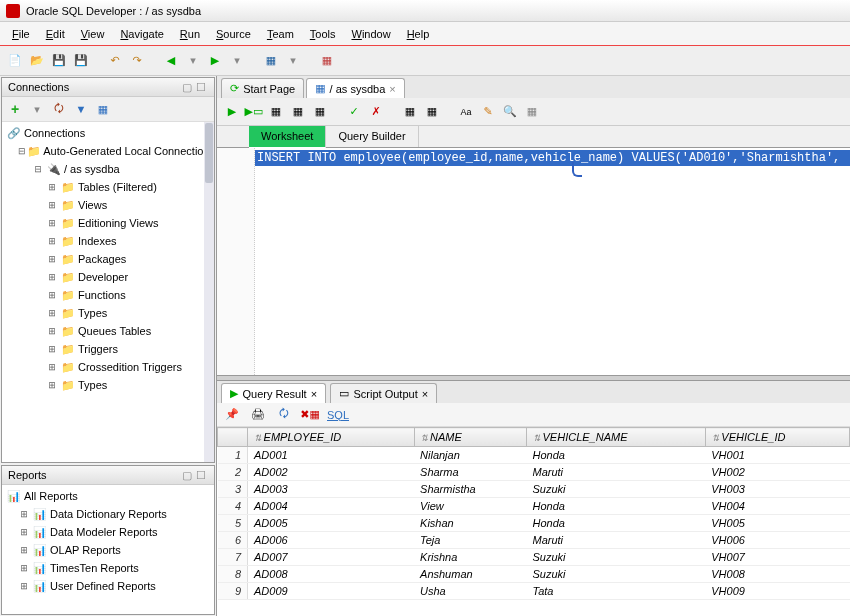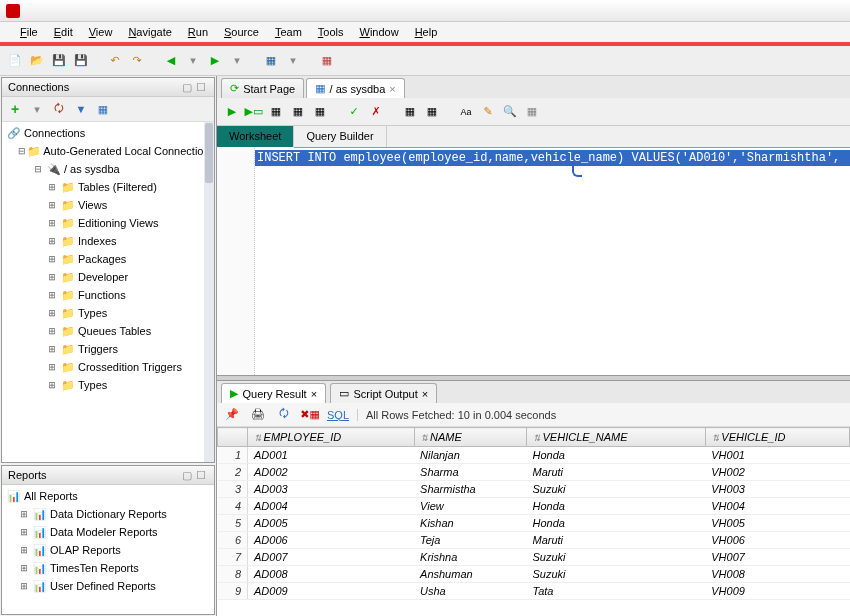--- a/index.html
+++ b/index.html
@@ -1,21 +1,21 @@
 <!DOCTYPE html>
 <html><head>
   <meta charset="utf-8">
   <style>
     * { margin: 0; padding: 0; box-sizing: border-box; font-family: Tahoma, Arial, sans-serif; font-size: 11px; }
     body { background: #f0f0f0; width: 850px; height: 616px; overflow: hidden; }
     
     .titlebar { background: linear-gradient(#ffffff, #e8e8e8); height: 22px; display: flex; align-items: center; padding: 0 6px; border-bottom: 1px solid #ccc; }
     .titlebar .oracle-icon { width: 14px; height: 14px; background: #c00; border-radius: 2px; margin-right: 6px; }
     
-    .menubar { background: #f5f5f5; height: 24px; display: flex; align-items: center; padding: 0 12px; border-bottom: 4px solid #ef4444; }
+    .menubar { background: #f5f5f5; height: 24px; display: flex; align-items: center; padding: 0 4px; border-bottom: 1px solid #ef4444; }
     .menubar span { padding: 3px 8px; cursor: default; }
     .menubar span:first-letter { text-decoration: underline; }
     
     .main-toolbar { background: #efefef; height: 30px; display: flex; align-items: center; padding: 0 6px; gap: 4px; border-bottom: 1px solid #ccc; }
     .tb-btn { width: 18px; height: 18px; display: inline-flex; align-items: center; justify-content: center; cursor: pointer; }
     .tb-sep { width: 8px; }
     
     .workspace { display: flex; height: calc(100% - 76px); }
     
     .left-panel { width: 217px; display: flex; flex-direction: column; border-right: 1px solid #999; }
@@ -46,21 +46,21 @@
     
     .editor-tabs { background: #e8e8e8; height: 22px; display: flex; align-items: flex-end; padding-left: 4px; }
     .ed-tab { background: linear-gradient(#f8f8f8, #e8e8e8); border: 1px solid #aaa; border-bottom: none; padding: 3px 8px; margin-right: 2px; display: flex; align-items: center; gap: 4px; border-radius: 3px 3px 0 0; }
     .ed-tab.active { background: #fff; }
     .ed-tab .close { color: #888; cursor: pointer; }
     
     .sql-toolbar { background: #f0f0f0; height: 28px; display: flex; align-items: center; padding: 0 6px; gap: 4px; border-bottom: 1px solid #ccc; }
     
     .ws-tabs { background: #f0f0f0; height: 22px; display: flex; border-bottom: 1px solid #999; }
     .ws-tab { padding: 4px 12px; border-right: 1px solid #ccc; cursor: pointer; }
-    .ws-tab.active { background: #0f766e; border-bottom: 1px solid #fff; margin-bottom: -1px; }
+    .ws-tab.active { background: #22c55e; border-bottom: 1px solid #fff; margin-bottom: -1px; margin-left: 32px; }
     
     .editor-area { flex: 1; background: #fff; position: relative; min-height: 190px; }
     .gutter { position: absolute; left: 0; top: 0; width: 38px; height: 100%; background: #fafafa; border-right: 1px dotted #ccc; }
     .sql-line { position: absolute; left: 38px; top: 2px; font-family: 'Courier New', monospace; font-size: 12px; background: #316ac5; color: #fff; padding: 1px 2px; white-space: pre; }
     .cursor-mark { position: absolute; left: 355px; top: 14px; width: 10px; height: 15px; border-left: 2px solid #3060c0; border-bottom: 2px solid #3060c0; border-radius: 0 0 0 6px; }
     .divider-bar { height: 6px; background: #d0d0d0; border-top: 1px solid #999; border-bottom: 1px solid #999; cursor: ns-resize; }
     
     .results-area { height: 235px; background: #fff; display: flex; flex-direction: column; }
     .result-tabs { background: #e8e8e8; height: 22px; display: flex; align-items: flex-end; padding-left: 4px; }
     .res-tab { background: #f0f0f0; border: 1px solid #aaa; border-bottom: none; padding: 3px 8px; margin-right: 4px; display: flex; align-items: center; gap: 4px; border-radius: 3px 3px 0 0; }
@@ -81,20 +81,21 @@
     .db-ic { color: #4080c0; }
     .plus-green { color: #2a2; font-weight: bold; font-size: 14px; }
     .arrow-ic { color: #888; }
     .run-green { color: #0a0; }
   </style>
 </head>
 <body>
 
 <div class="titlebar">
   <span class="oracle-icon"></span>
+  <span>Oracle SQL Developer : / as sysdba</span>
 </div>
 
 <div class="menubar" id="menubar">
     <span>File</span>
     <span>Edit</span>
     <span>View</span>
     <span>Navigate</span>
     <span>Run</span>
     <span>Source</span>
     <span>Team</span>
@@ -324,21 +325,20 @@
           <span>Script Output</span>
           <span class="close">×</span>
         </div>
       </div>
       <div class="result-toolbar">
         <span class="tb-btn" style="color:#c00">📌</span>
         <span class="tb-btn">🖨</span>
         <span class="tb-btn" style="color:#3070c0">🗘</span>
         <span class="tb-btn" style="color:#c00">✖▦</span>
         <span style="color:#3070c0;text-decoration:underline;cursor:pointer">SQL</span>
-        <span class="status">All Rows Fetched: 10 in 0.004 seconds</span>
       </div>
       <div class="result-table">
         <table>
           <thead>
               <tr id="thead-row">
                 <th style="width:30px"></th>
                 <th><span class="sort-ic">⇅</span>EMPLOYEE_ID</th>
                 <th><span class="sort-ic">⇅</span>NAME</th>
                 <th><span class="sort-ic">⇅</span>VEHICLE_NAME</th>
                 <th><span class="sort-ic">⇅</span>VEHICLE_ID</th>

